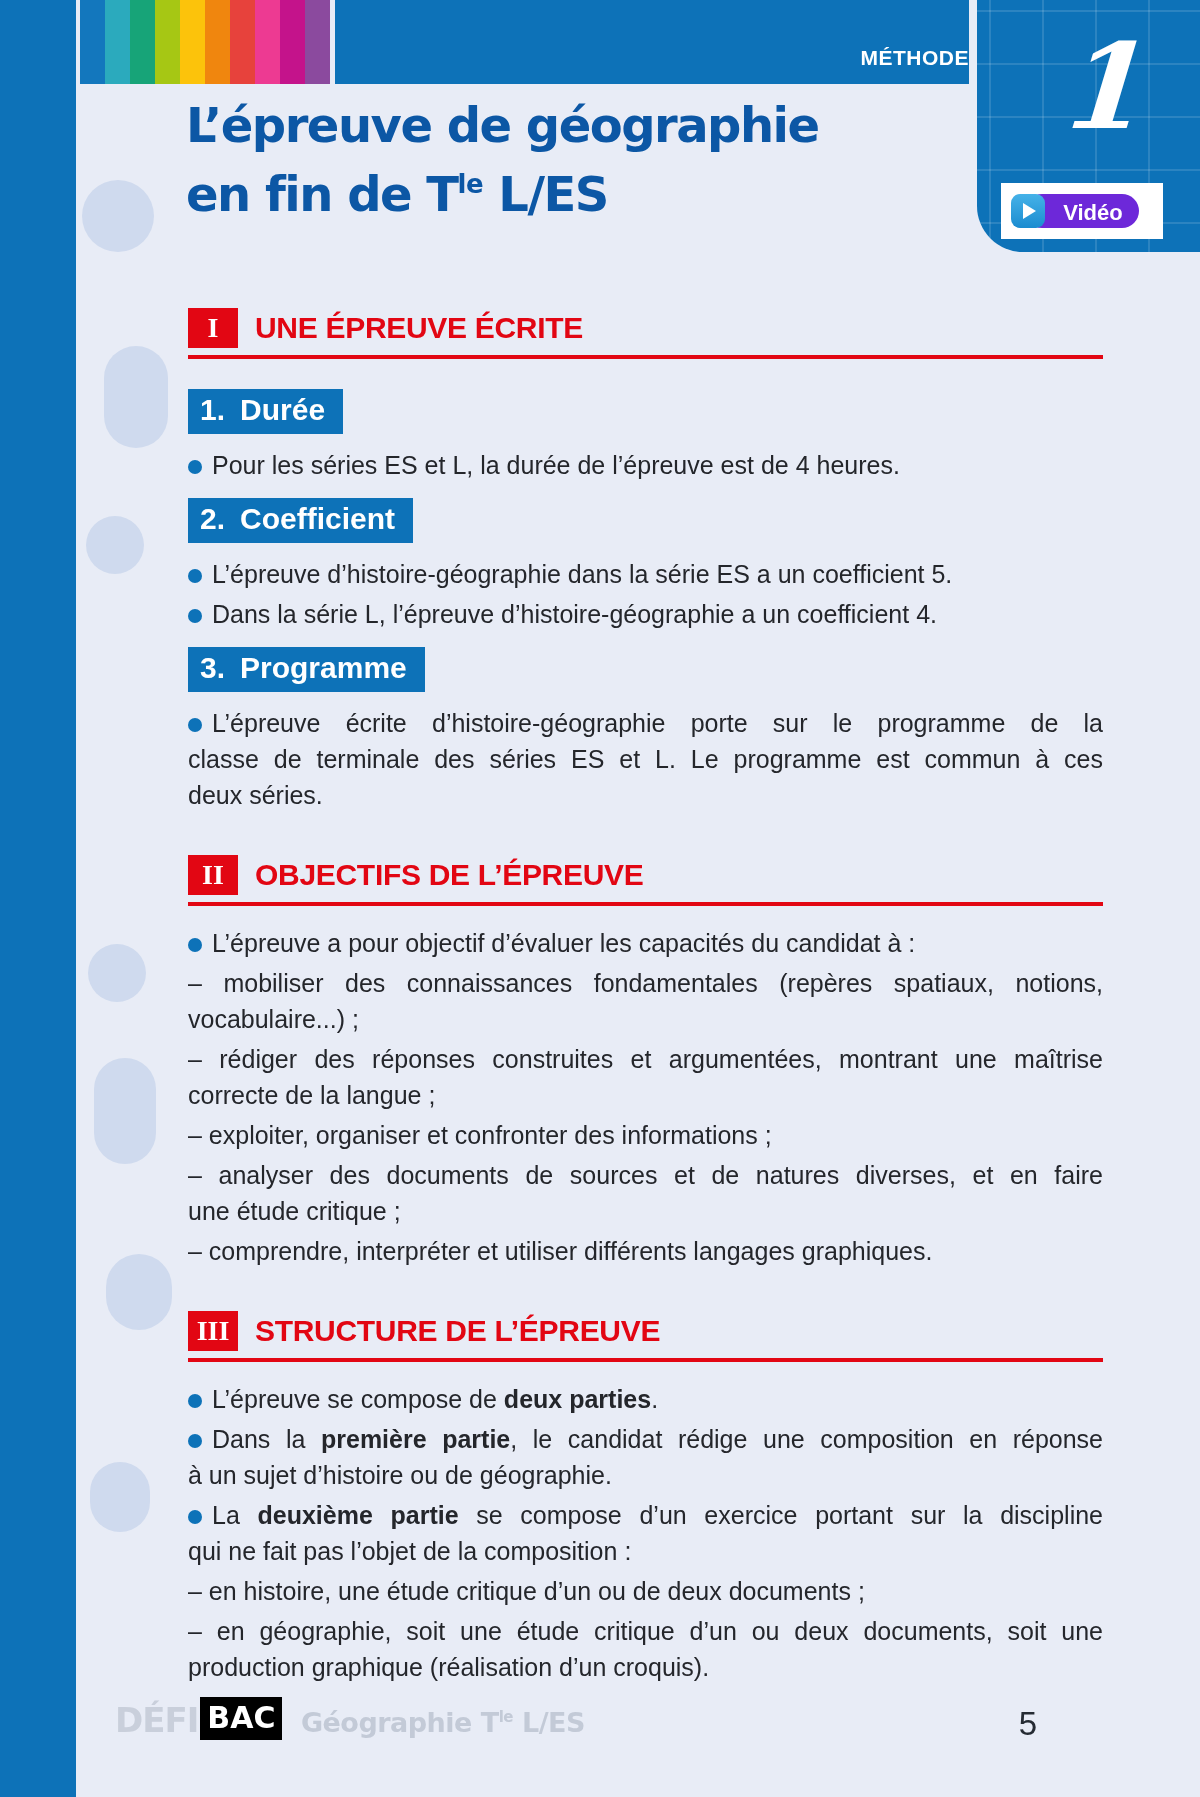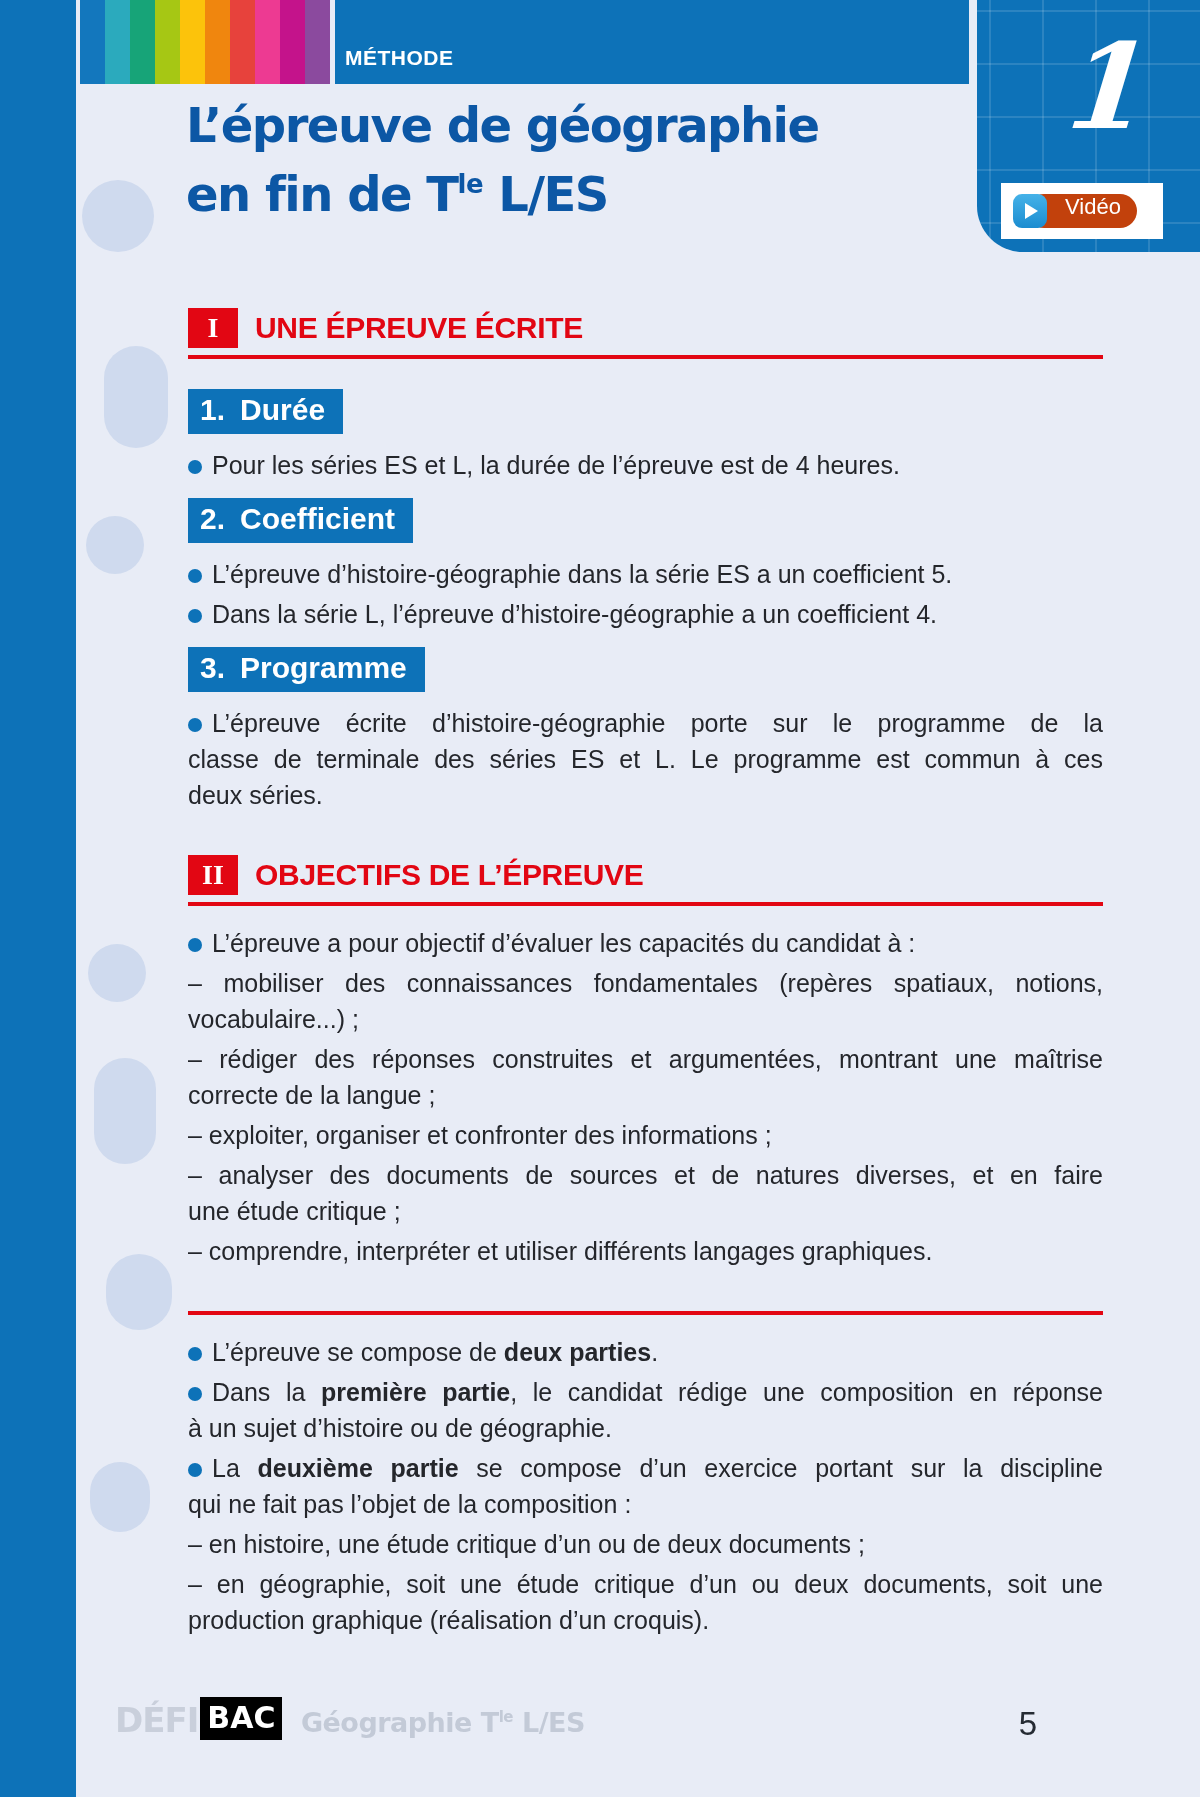--- a/index.html
+++ b/index.html
@@ -20,21 +20,21 @@
   
   .stripes { position:absolute; left:80px; top:0; width:250px; height:84px; display:flex; }
   .stripes > div { flex:1; }
 
   
   .band {
     position:absolute; left:335px; top:0; width:634px; height:84px;
     background:#0d72b8; color:#fff;
     display:flex; align-items:flex-end;
     padding:0 0 14px 10px;
-    font-weight:bold; font-size:21px; letter-spacing:.5px;
+    font-weight:bold; font-size:21px; letter-spacing:.5px;justify-content:flex-end;
   }
 
   
   .panel {
     position:absolute; left:977px; top:0; width:223px; height:252px;
     background-color:#0d72b8;
     background-image:
       linear-gradient(to right, rgba(255,255,255,.13) 2px, transparent 2px),
       linear-gradient(to bottom, rgba(255,255,255,.13) 2px, transparent 2px);
     background-size:53px 53px;
@@ -45,23 +45,23 @@
     position:absolute; left:92px; top:28px;
     font-family:"DejaVu Serif", serif; font-style:italic; font-weight:bold;
     font-size:118px; line-height:118px; color:#fff;
     transform:skewX(-6deg);
   }
   .video-box {
     position:absolute; left:24px; top:183px; width:162px; height:56px;
     background:#fff; display:flex; align-items:center; justify-content:center;
   }
   .video-pill {
-    position:relative; background:#c2410c; border-radius:17px; height:34px;
-    display:flex; align-items:flex-start; padding:0 16px 2px 38px;
-    color:#fff; font-weight:normal; font-size:22px; cursor:pointer;
+    position:relative; background:#6d28d9; border-radius:17px; height:34px;
+    display:flex; align-items:flex-end; padding:0 16px 2px 38px;
+    color:#fff; font-weight:bold; font-size:22px; cursor:pointer;
   }
   .play {
     position:absolute; left:-14px; top:0; width:34px; height:34px; border-radius:9px;
     background:linear-gradient(#45b2e8,#1b8cd0);
     display:flex; align-items:center; justify-content:center;
   }
   .play i { display:block; width:0; height:0;
     border-left:13px solid #fff; border-top:8px solid transparent; border-bottom:8px solid transparent;
     margin-left:3px; }
 
@@ -222,20 +222,24 @@
       </div>
       <div class="item">
         <div class="line just"><span>– analyser des documents de sources et de natures diverses, et en faire</span></div>
         <div class="line"><span>une étude critique ;</span></div>
       </div>
       <div class="item">
         <div class="line"><span>– comprendre, interpréter et utiliser différents langages graphiques.</span></div>
       </div>
     </div>
     <div class="section">
+      <div class="sec-head">
+        <div class="numbox">III</div>
+        <div class="sec-title">STRUCTURE DE L’ÉPREUVE</div>
+      </div>
       <div class="rule"></div>
       <div class="item">
         <div class="line"><span class="dot"></span><span>L’épreuve se compose de </span><span class="b">deux parties</span><span>.</span></div>
       </div>
       <div class="item">
         <div class="line just"><span class="dot"></span><span>Dans la </span><span class="b">première partie</span><span>, le candidat rédige une composition en réponse</span></div>
         <div class="line"><span>à un sujet d’histoire ou de géographie.</span></div>
       </div>
       <div class="item">
         <div class="line just"><span class="dot"></span><span>La </span><span class="b">deuxième partie</span><span> se compose d’un exercice portant sur la discipline</span></div>

